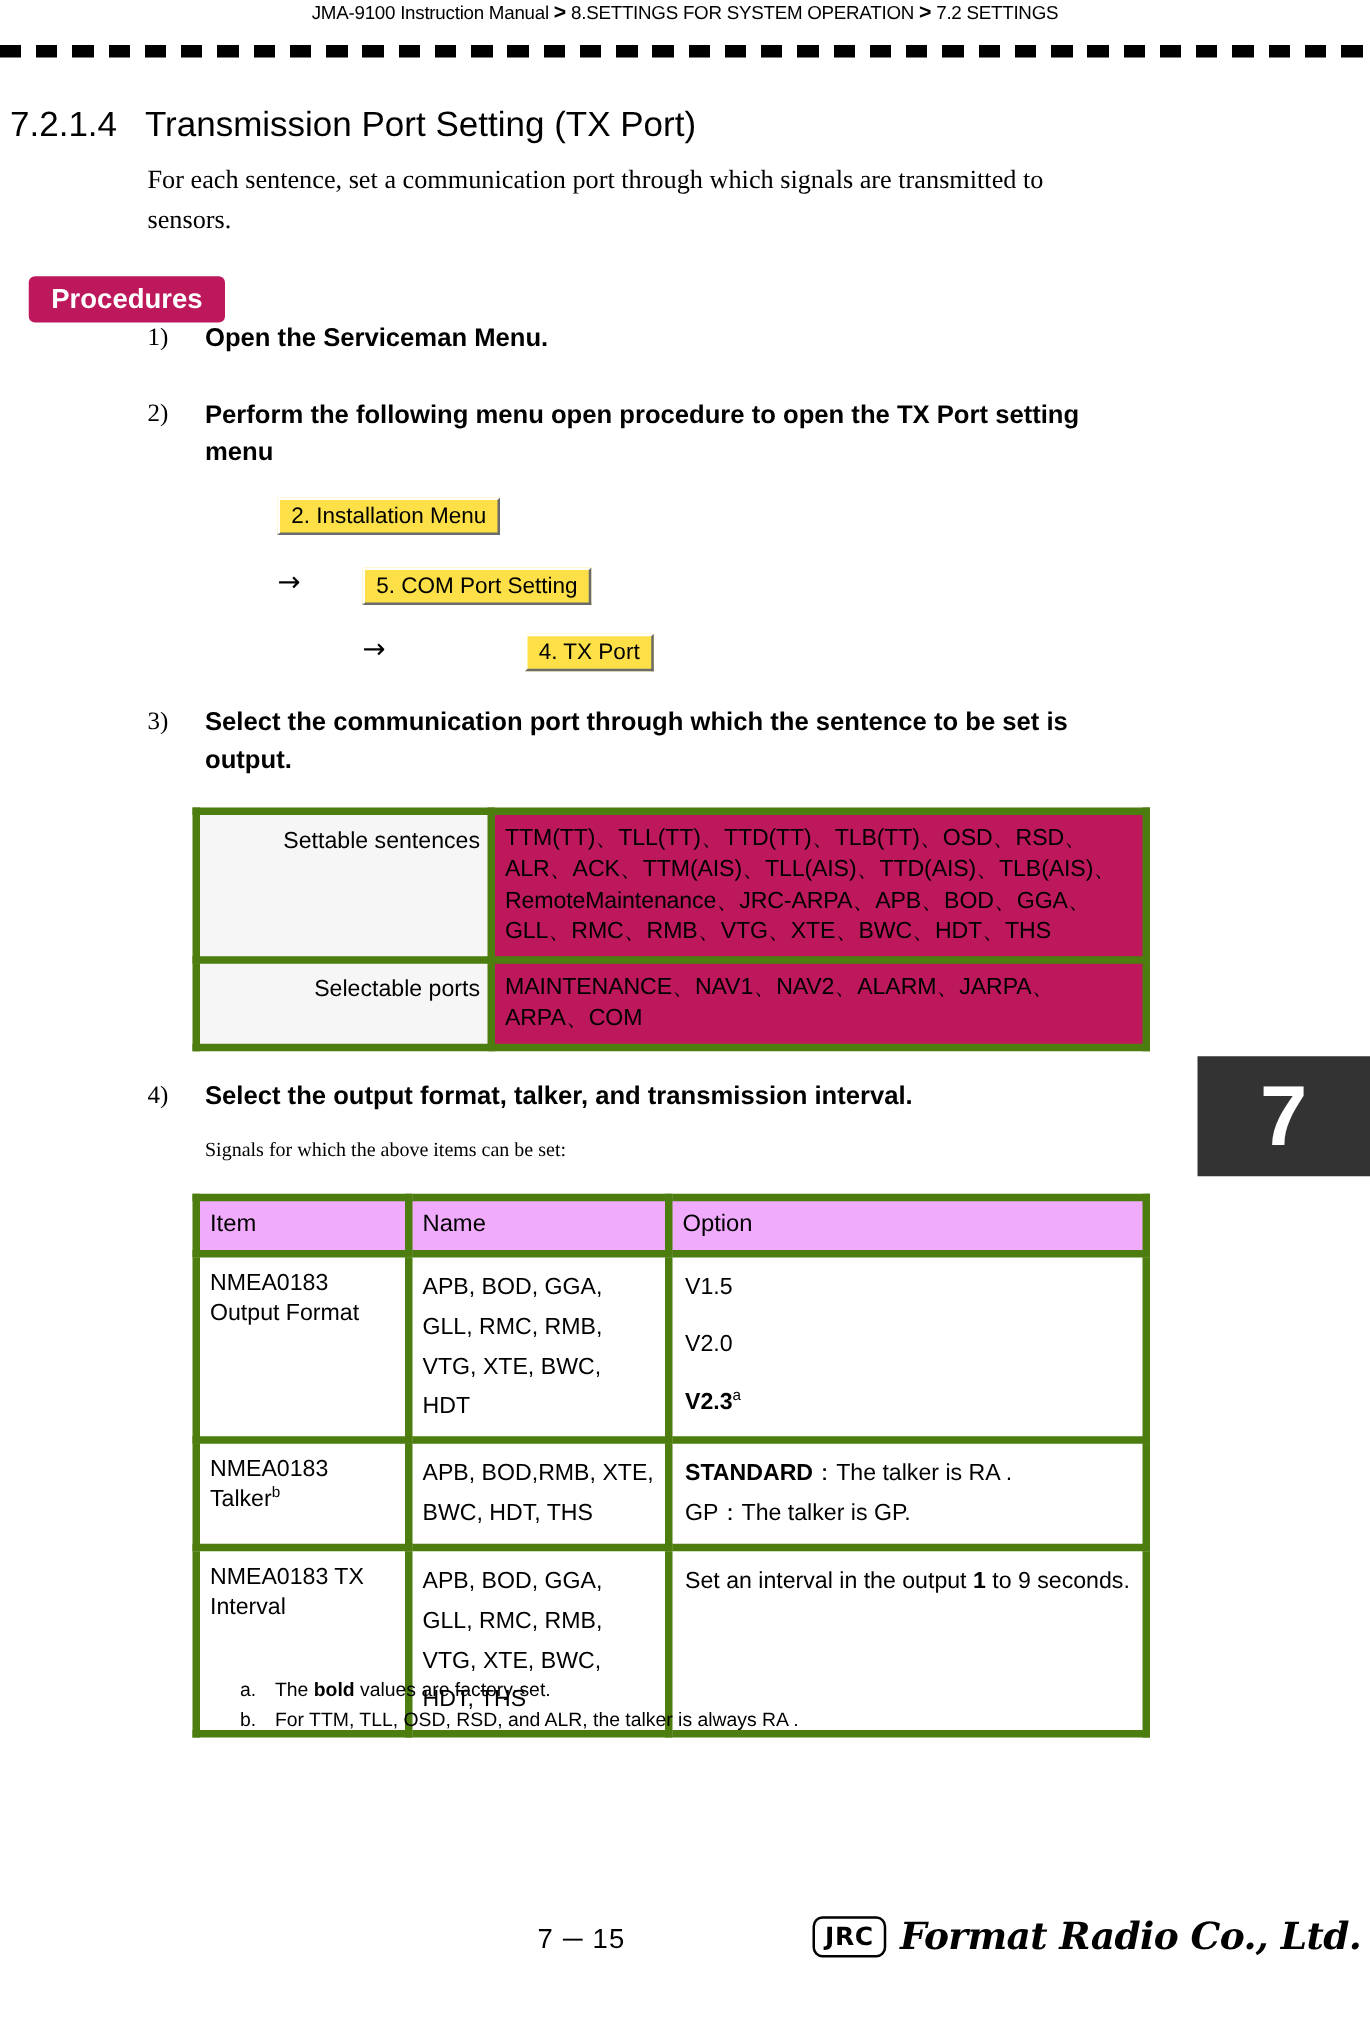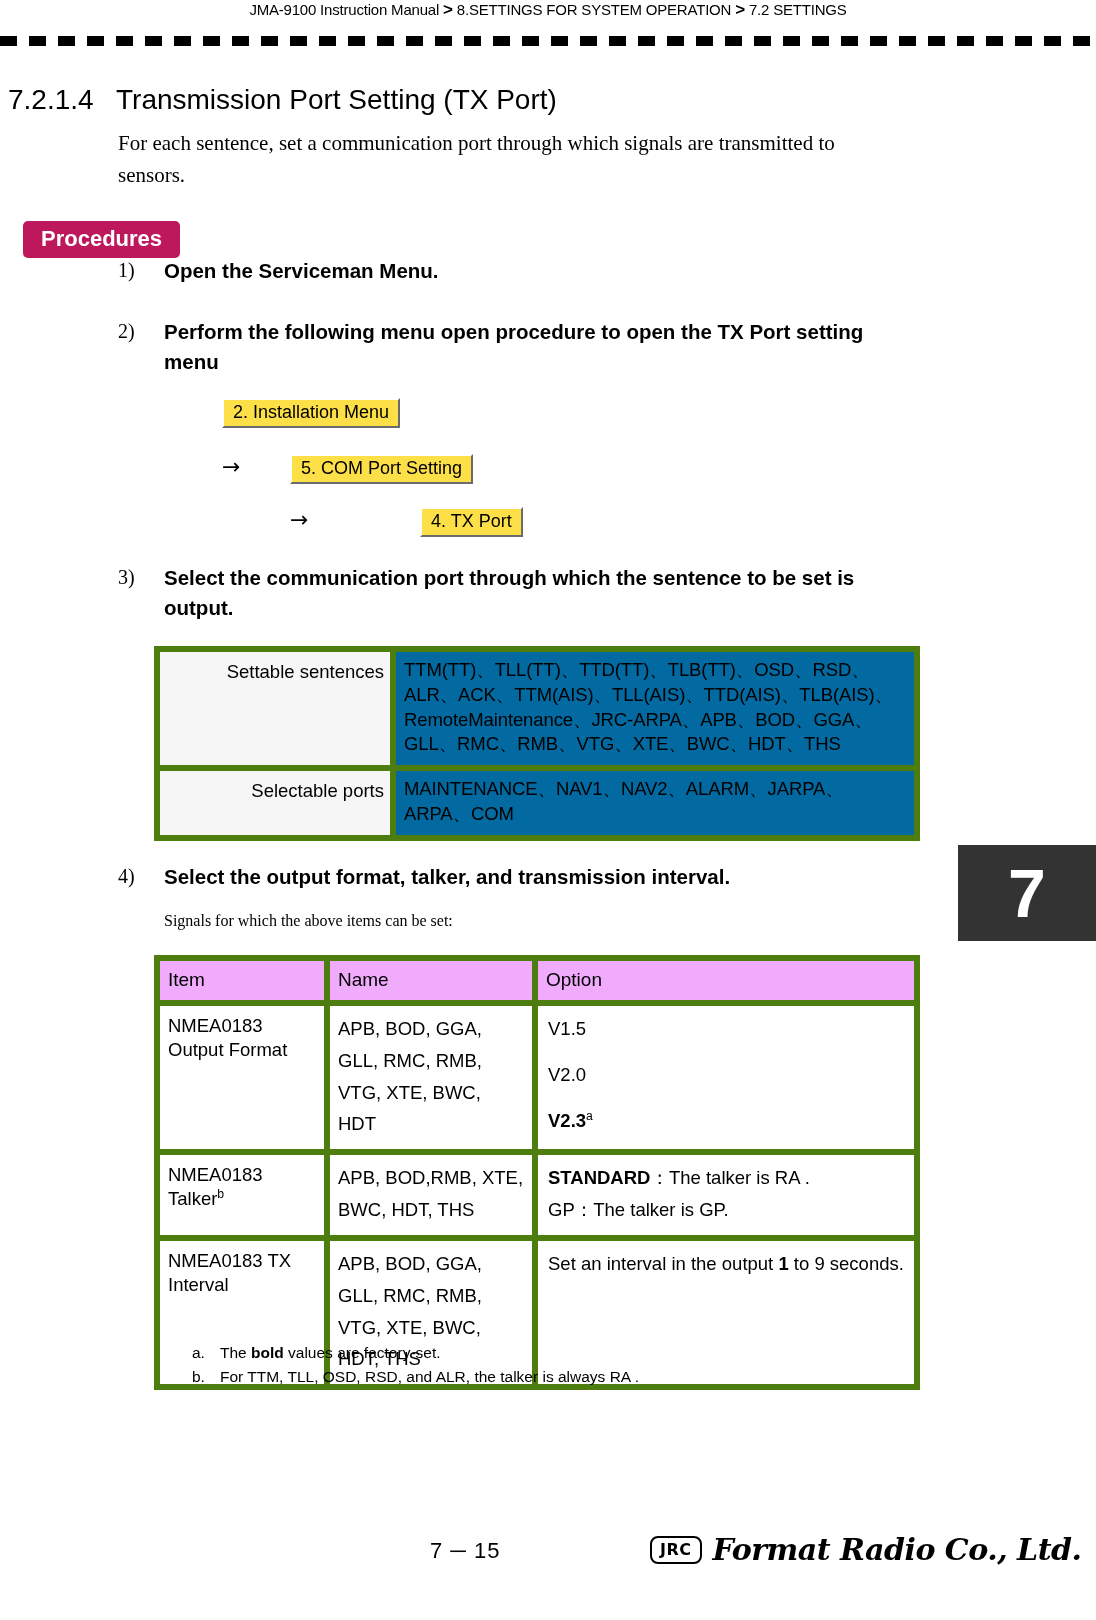--- a/index.html
+++ b/index.html
@@ -166,21 +166,21 @@
   }
   #sentences-table td.lbl {
     width: 216px;
     text-align: right;
     background: #f6f6f6;
     padding-right: 6px;
     padding-top: 9px;
     white-space: nowrap;
   }
   #sentences-table td.val {
-    background: #0369a1;
+    background: #be185d;
     line-height: 1.34;
     letter-spacing: -0.1px;
   }
 
   .signals-note {
     position: absolute;
     left: 164px;
     top: 912px;
     font-family: "Liberation Serif", serif;
     font-size: 16px;
@@ -234,21 +234,21 @@
   .logo-wrap {
     position: absolute;
     left: 650px;
     top: 1532px;
     display: flex;
     align-items: center;
   }
   .jrc-box {
     border: 2px solid #000000;
     border-radius: 8px;
-    font-size: 16px;
+    font-size: 20px;
     font-weight: bold;
     padding: 2px 8px 3px 8px;
     letter-spacing: 0.5px;
     font-family: "DejaVu Sans", sans-serif;
   }
   .jrc-name {
     margin-left: 11px;
     font-family: "DejaVu Serif", serif;
     font-style: italic;
     font-weight: bold;

